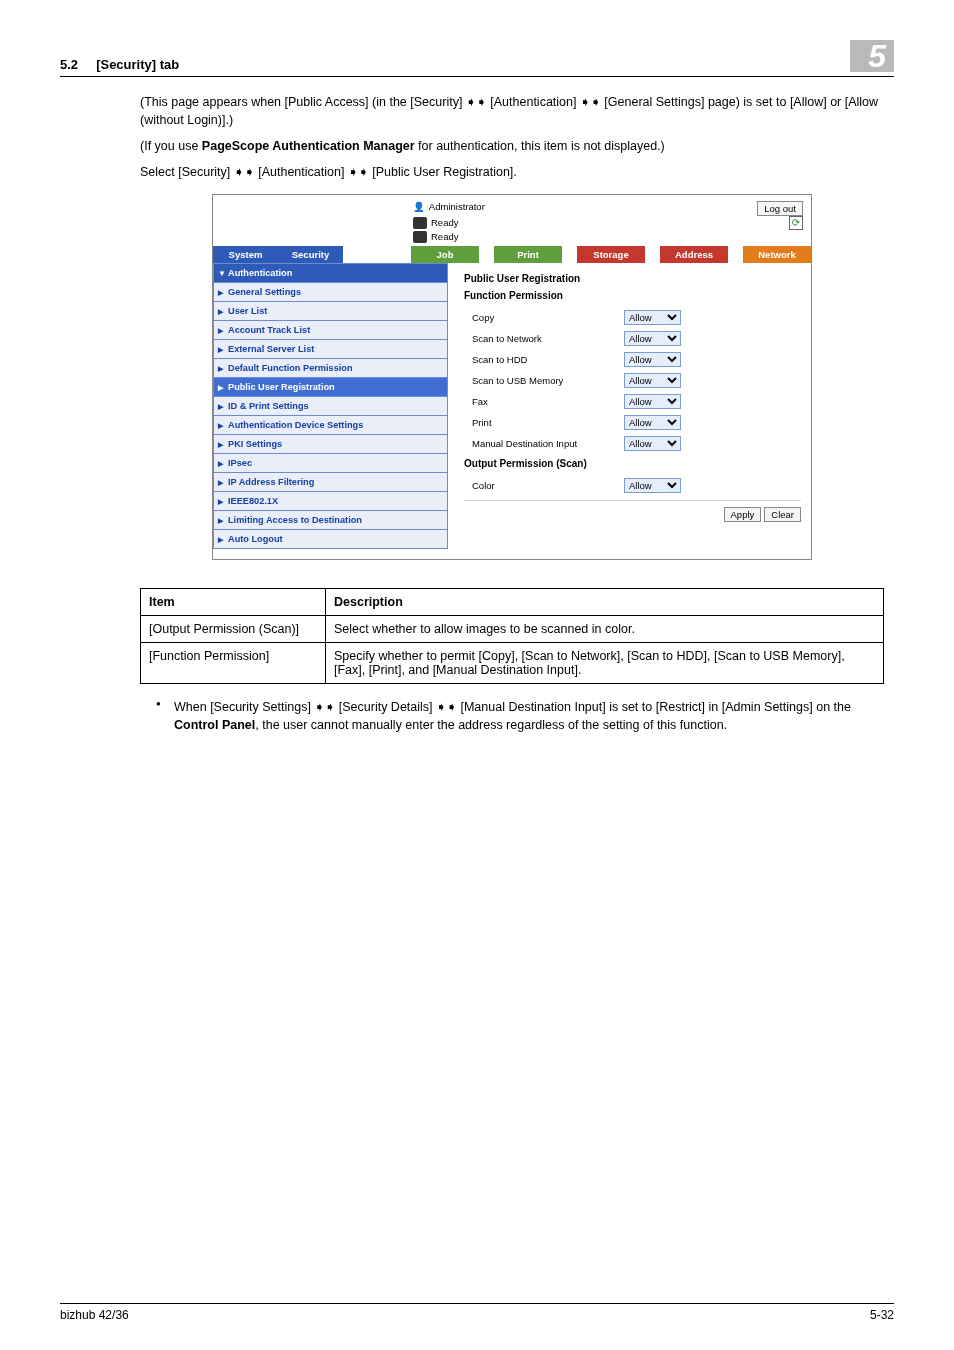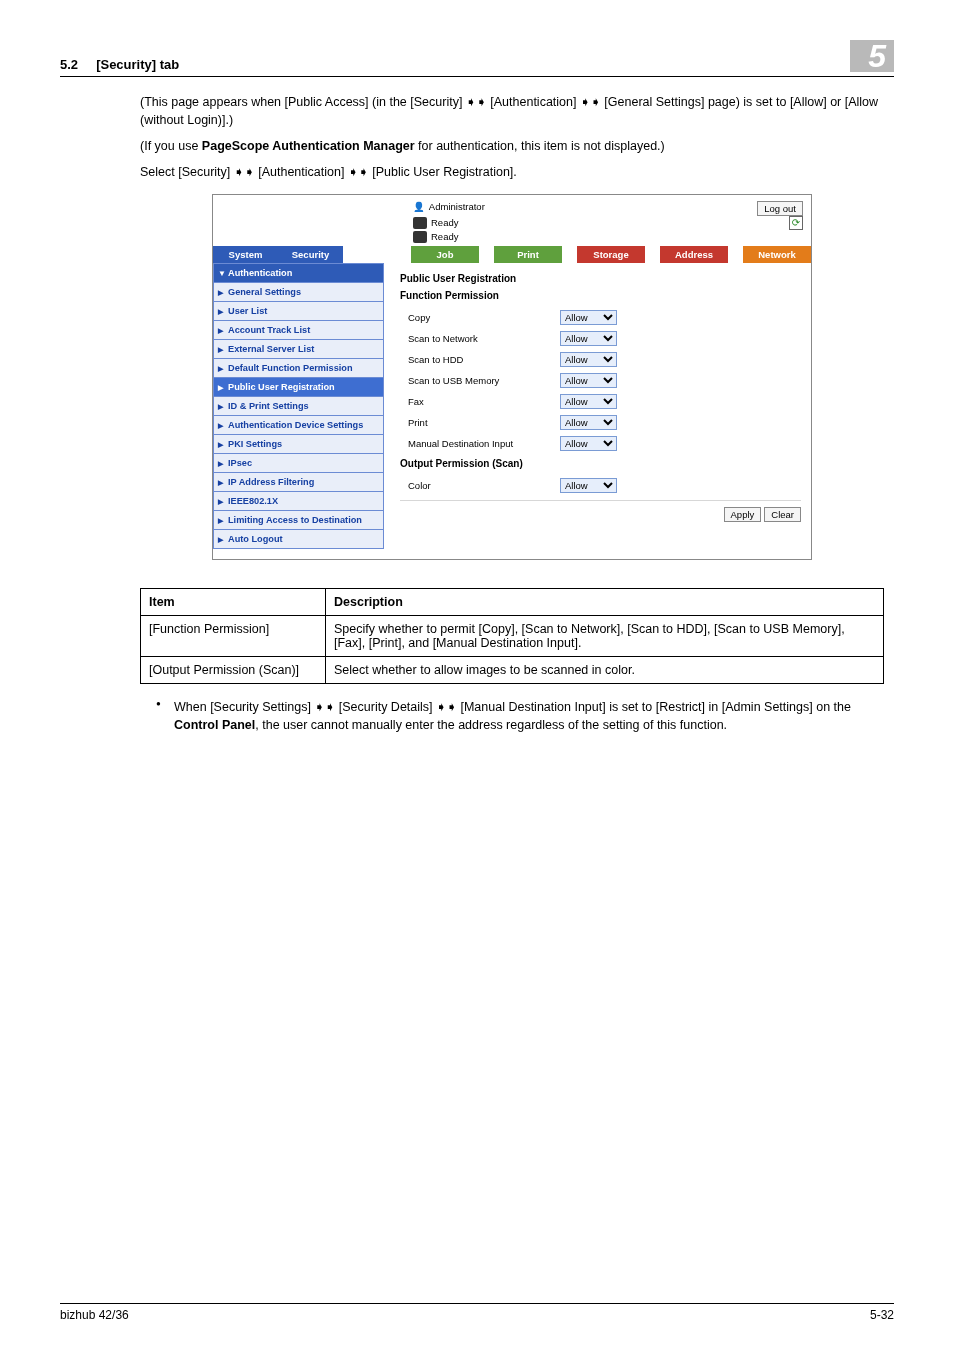--- a/index.html
+++ b/index.html
@@ -36,21 +36,21 @@
   .tab.system { background:#2e5bb7; width:65px;}
   .tab.security { background:#2e5bb7; width:65px;}
   .tab.job { background:#5fa03d; width:68px;}
   .tab.print { background:#5fa03d; width:68px;}
   .tab.storage { background:#c4382e; width:68px;}
   .tab.address { background:#c4382e; width:68px;}
   .tab.network { background:#e37c1a; width:68px;}
 
   .shot-body { display:flex; }
 
-  .sidebar { width:171px; }
+  .sidebar { width:235px; }
   .side-item { border:1px solid #6b8bd4; border-top:none; background:#e9eef9; color:#1741a3; padding:4px 6px 4px 14px; font-size:9.2px; font-weight:bold; position:relative; }
   .side-item:first-child{border-top:1px solid #6b8bd4;}
   .side-head { background:#2e5bb7; color:#fff; }
   .side-sel { background:#3e6ed1 !important; color:#fff !important; }
   .side-item .tri { position:absolute; left:4px; top:5px; font-size:8px; }
   .side-head .tri-down:before{content:"▼";}
   .tri-right:before{content:"▶"; font-size:7px;}
 
   .content { flex:1; padding:10px 10px 10px 16px; position:relative; }
   .content b.hd { font-size:10px; font-weight:bold; display:block; margin-bottom:6px; }
@@ -212,26 +212,26 @@
     </div>
   </div>
 
   <table class="doc">
     <tbody>
         <tr>
       <th>Item</th>
       <th>Description</th>
     </tr>
     <tr>
+      <td>[Output Permission (Scan)]</td>
+      <td>Select whether to allow images to be scanned in color.</td>
+    </tr>
+    <tr>
       <td>[Function Permission]</td>
       <td>Specify whether to permit [Copy], [Scan to Network], [Scan to HDD], [Scan to USB Memory], [Fax], [Print], and [Manual Destination Input].</td>
-    </tr>
-    <tr>
-      <td>[Output Permission (Scan)]</td>
-      <td>Select whether to allow images to be scanned in color.</td>
     </tr>
   </tbody>
     </table>
 
   <ul class="ref">
     <li>
       <span>When [Security Settings] </span><span class="arrow2">➧➧</span><span> [Security Details] </span><span class="arrow2">➧➧</span><span> [Manual Destination Input] is set to [Restrict] in [Admin Settings] on the </span><b>Control Panel</b><span>, the user cannot manually enter the address regardless of the setting of this function.</span>
     </li>
   </ul>
 

